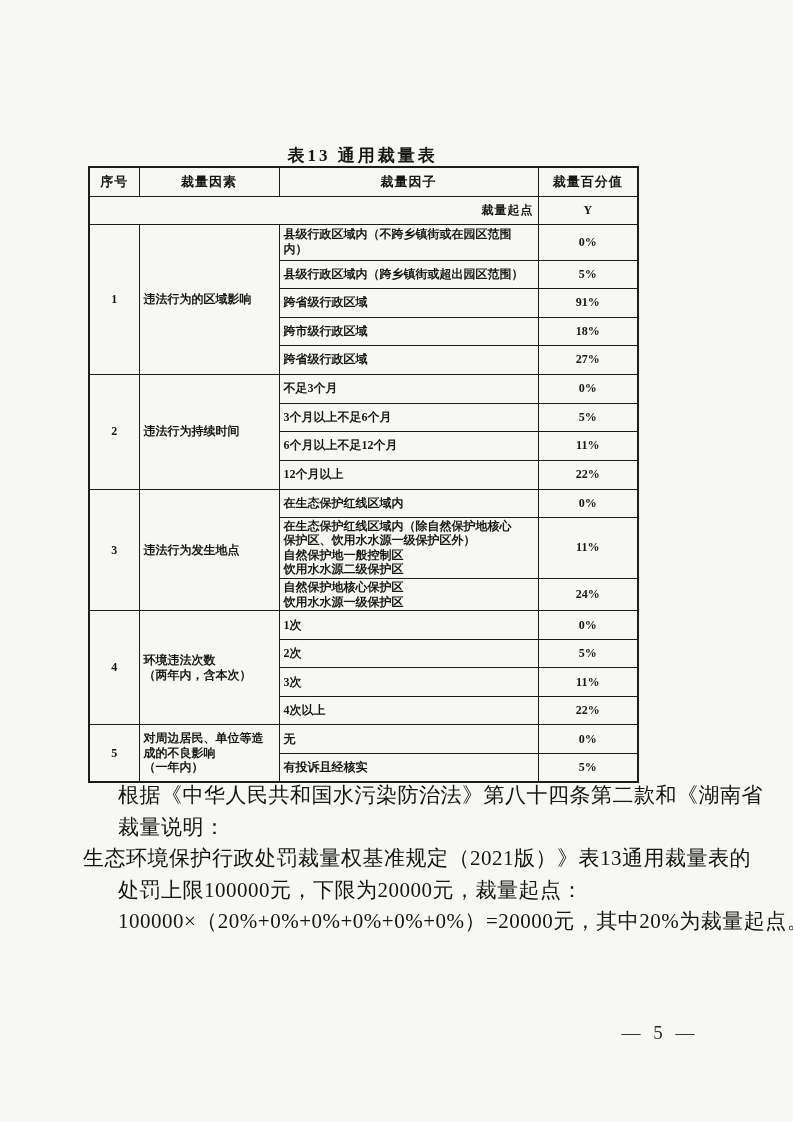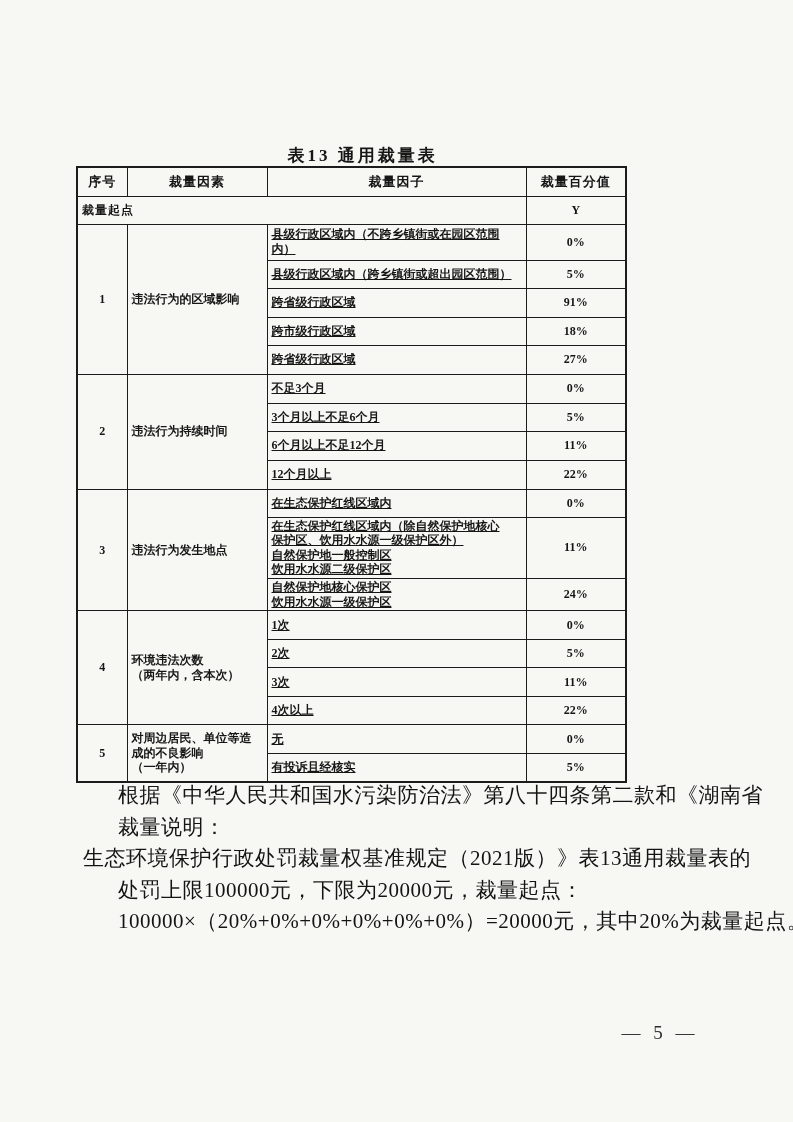--- a/index.html
+++ b/index.html
@@ -22,21 +22,21 @@
     top: 144px;
     width: 549px;
     text-align: center;
     font-size: 17px;
     font-weight: bold;
     letter-spacing: 3px;
     color: #161616;
   }
   table.disc-table {
     position: absolute;
-    left: 76px;
+    left: 88px;
     top: 166px;
     width: 549px;
     border-collapse: collapse;
     table-layout: fixed;
     border: 2px solid #1c1c1c;
     font-size: 12px;
     font-weight: bold;
     color: #161616;
   }
   table.disc-table td, table.disc-table th {
@@ -46,23 +46,23 @@
     vertical-align: middle;
     overflow: hidden;
   }
   .col-no    { width: 50px;  }
   .col-fact  { width: 140px; }
   .col-item  { width: 259px; }
   .col-pct   { width: 100px; }
   th.hdr { text-align: center; font-size: 13px; letter-spacing: 1px; }
   td.no-cell   { text-align: center; }
   td.fact-cell { white-space: pre-line; font-family: Liberation Serif, serif; }
-  td.item-cell { text-align: left; padding-left: 7px; white-space: pre-line; text-decoration: underline; }
+  td.item-cell { text-align: left; padding-left: 7px; white-space: pre-line; }
   td.pct-cell  { text-align: center; }
-  td.start-cell{ text-align: left; letter-spacing: 1px; }
+  td.start-cell{ text-align: right; letter-spacing: 1px; }
   .body-text {
     position: absolute;
     left: 83px;
     top: 780px;
     width: 634px;
     font-size: 21px;
     line-height: 31.5px;
     color: #141414;
     letter-spacing: 0.5px;
   }

